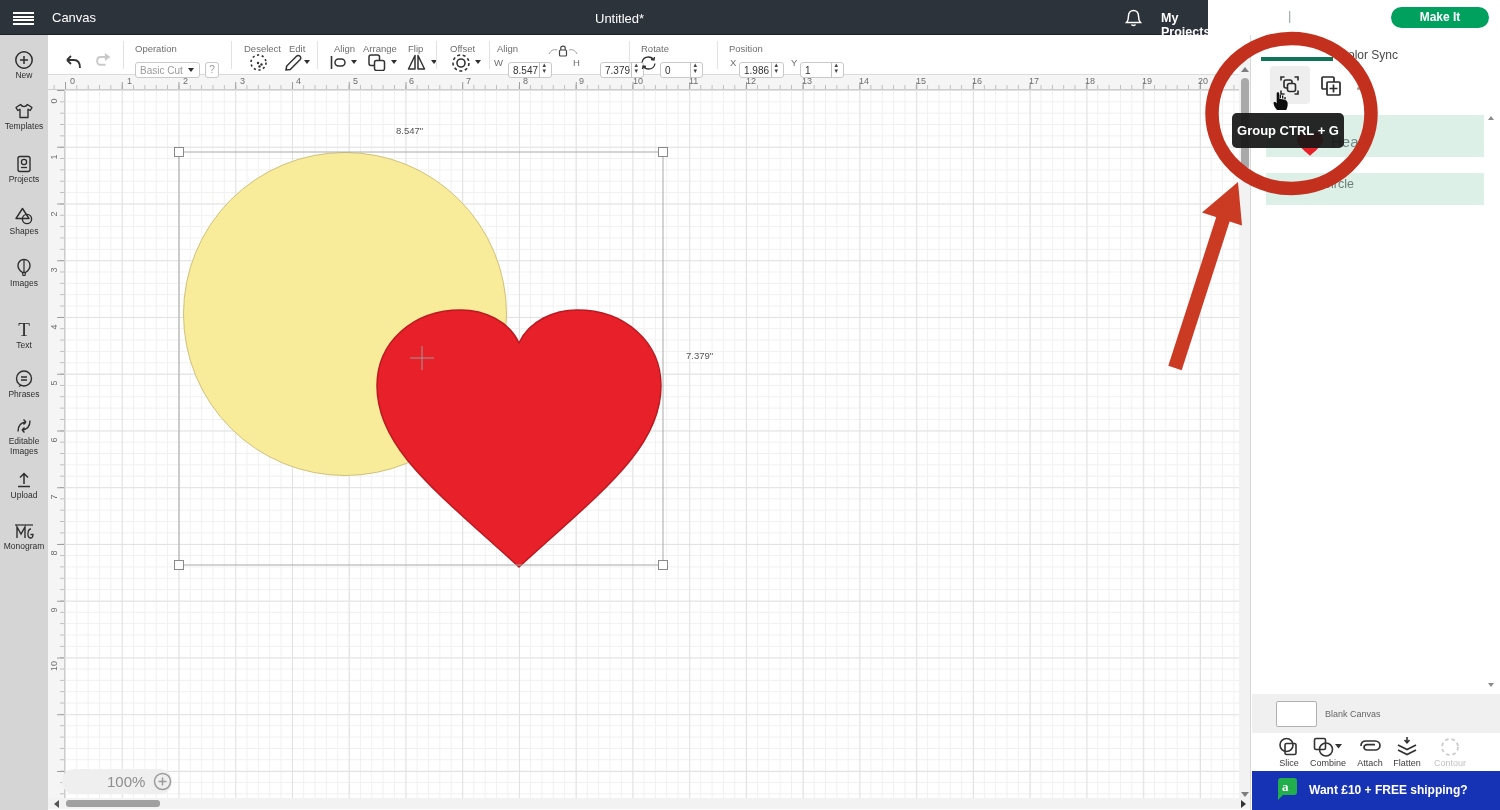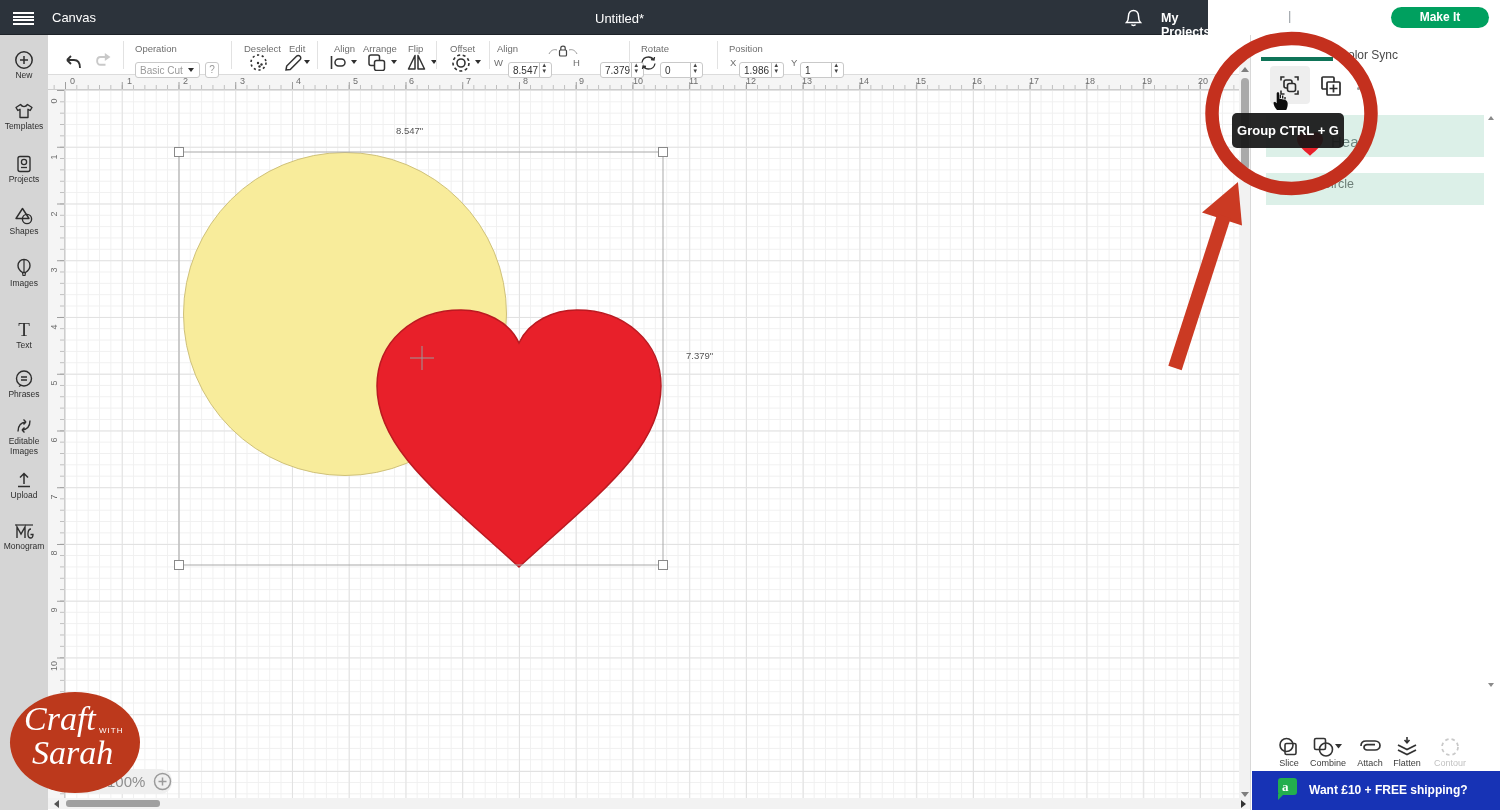--- a/index.html
+++ b/index.html
@@ -387,20 +387,24 @@
   </svg>
   <div class="lrow" style="top:80px;height:42px"></div>
   <div class="lrow" style="top:138px;height:32px"></div>
   <svg class="abs" style="left:46px;top:97px" width="26" height="24" viewBox="0 0 284 257">
         <path d="M142,33 C132,11 107,0 84,0 C36,0 0,32 0,76 C0,138 60,182 142,257 C224,182 284,138 284,76 C284,32 248,0 200,0 C177,0 152,11 142,33 Z" fill="#e8202a"></path>
       </svg>
   <span class="lname" style="top:98px">Heart</span>
   <span class="lname" style="top:142px;left:71px;font-size:12.5px;color:#6e7f78">Circle</span>
   <div class="sarrow" style="left:237px;top:81px;border-left:3.5px solid transparent;border-right:3.5px solid transparent;border-bottom:4.5px solid #8a8a8a"></div>
   <div class="sarrow" style="left:237px;top:648px;border-left:3.5px solid transparent;border-right:3.5px solid transparent;border-top:4.5px solid #8a8a8a"></div>
+  <div id="blankrow">
+    <div class="abs" style="left:24px;top:7px;width:41px;height:26px;background:#fff;border:1px solid #b0b0b0;border-radius:2px"></div>
+    <span class="abs" style="left:73px;top:15px;font-size:9px;color:#666">Blank Canvas</span>
+  </div>
   <div id="ptools">
     <div class="ptool" style="left:17px;width:40px">
       <svg width="22" height="21" viewBox="0 0 22 21">
             <g fill="none" stroke="#333" stroke-width="1.6">
               <circle cx="8.5" cy="8" r="6.5"></circle>
               <rect x="7" y="6.5" width="11" height="11" rx="1.5"></rect>
             </g>
           </svg>
       Slice
     </div>
@@ -446,25 +450,20 @@
 
 <div id="tooltip">Group CTRL + G</div>
 
 <div class="abs" id="zoompill">
   <span class="abs" style="left:45px;top:4px;font-size:15px;color:#8e8e8e">100%</span>
   <svg class="abs" style="left:91px;top:3px" width="19" height="19" viewBox="0 0 19 19">
         <circle cx="9.5" cy="9.5" r="8" fill="none" stroke="#9a9a9a" stroke-width="1.5"></circle>
         <path d="M9.5,5.5 V13.5 M5.5,9.5 H13.5" stroke="#9a9a9a" stroke-width="1.5"></path>
       </svg>
 </div>
-<div class="abs" id="logo">
-  <span class="abs" style="left:14px;top:8px;font-size:34px;font-style:italic;">Craft</span>
-  <span class="abs" style="left:89px;top:34px;font-size:8px;letter-spacing:1px;font-family:'Liberation Sans',sans-serif">WITH</span>
-  <span class="abs" style="left:22px;top:42px;font-size:34px;font-style:italic;">Sarah</span>
-</div>
 
 <svg class="abs" id="anno" width="1500" height="810" viewBox="0 0 1500 810">
   <ellipse cx="1291.5" cy="113.5" rx="79.5" ry="75" fill="none" stroke="#c4301e" stroke-width="13.5"></ellipse>
   <polygon fill="#cb3a23" points="1238,182 1202,212.6 1242,225.4"></polygon>
   <polygon fill="#cb3a23" points="1217.3,213.8 1230.7,218.2 1181.7,370.2 1168.3,365.8"></polygon>
 </svg>
 
 </div>
 
 </body></html>

